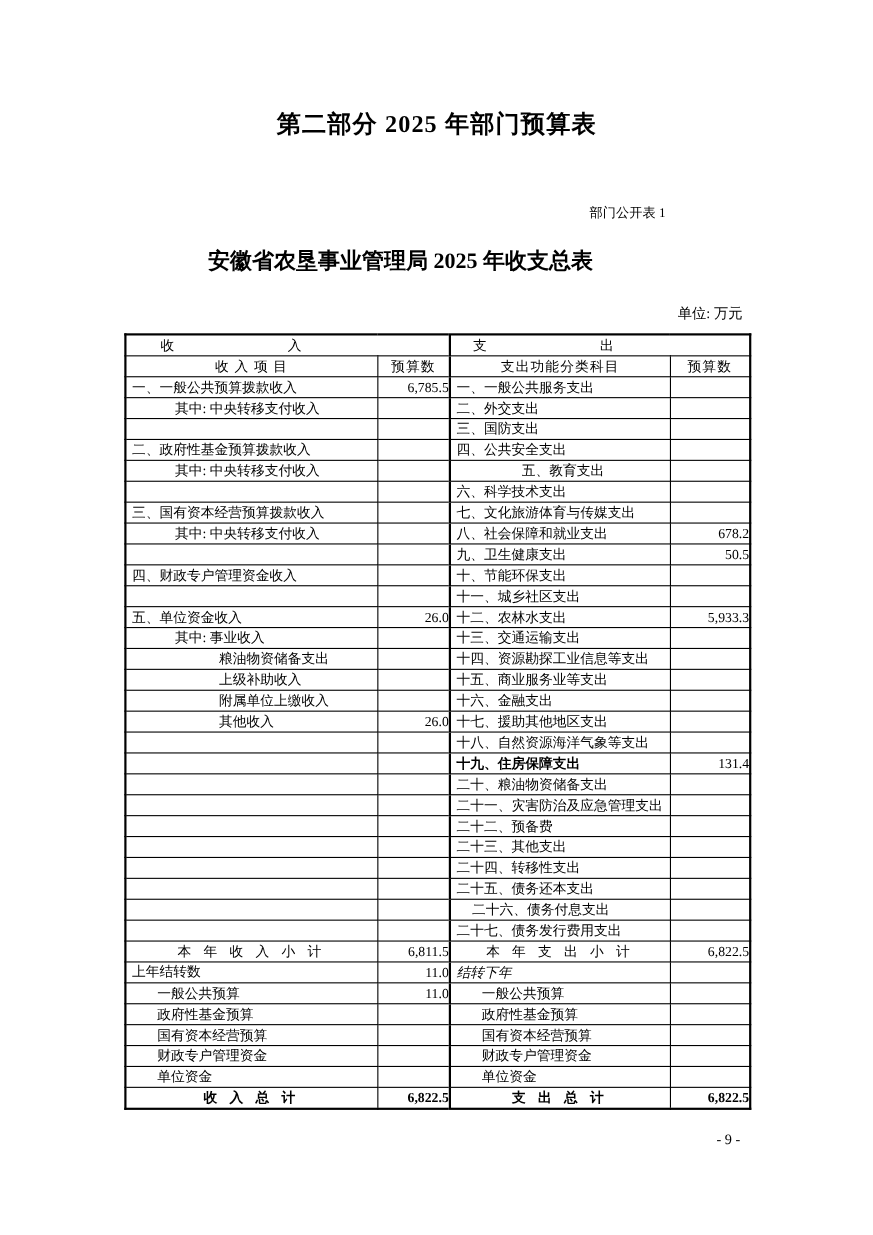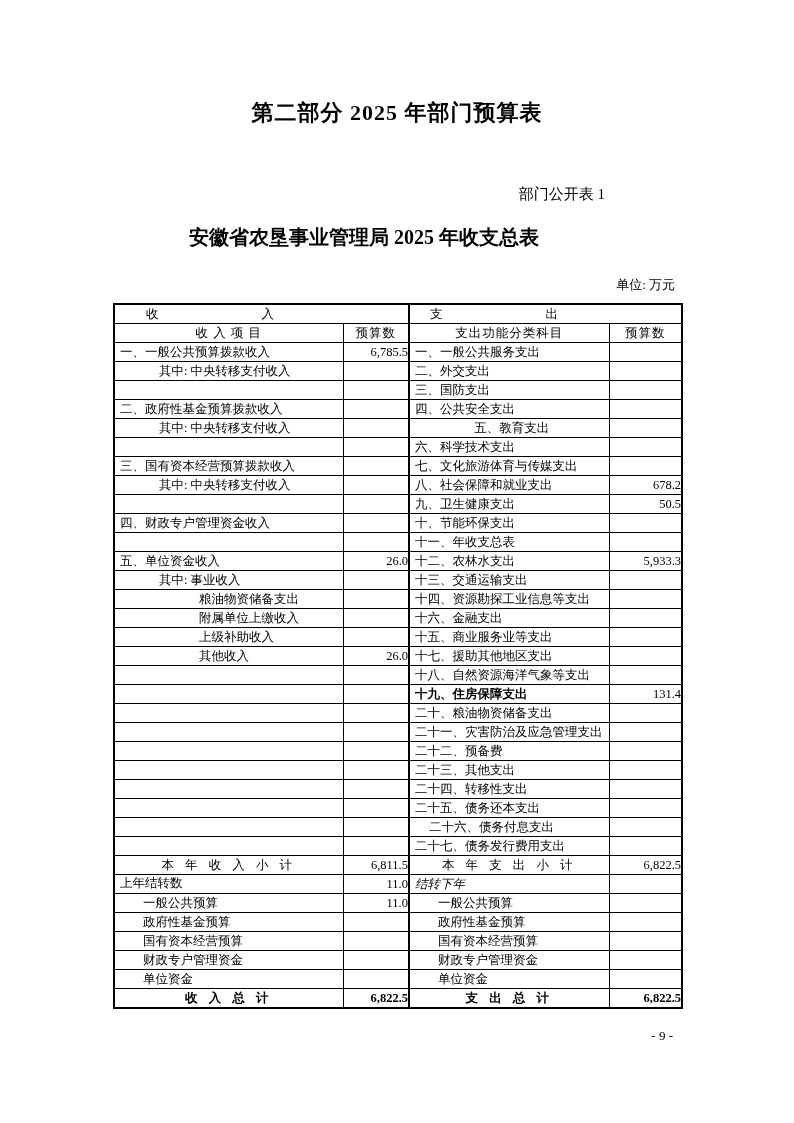--- a/index.html
+++ b/index.html
@@ -6,21 +6,21 @@
   .page {
     position:relative; width:794px; height:1123px; background:#ffffff;
     font-family:"Liberation Serif","DejaVu Serif",serif; color:#000;
     overflow:hidden;
   }
   .part-title {
     position:absolute; top:98px; left:0; width:794px;
     text-align:center; font-size:22px; font-weight:bold; letter-spacing:1px;
   }
   .table-label {
-    position:absolute; top:185px; right:189px; font-size:15px;
+    position:absolute; top:185px; right:189px; font-size:12px;
   }
   .doc-title {
     position:absolute; top:224px; left:0; width:728px;
     text-align:center; font-size:20px; font-weight:bold;
   }
   .unit-note {
     position:absolute; top:276px; right:119px; font-size:13px;
   }
   table.budget {
     position:absolute; top:303px; left:113px; width:568px;
@@ -139,21 +139,21 @@
         </tr>
         <tr>
           <td class="label" style="padding-left: 5px;">四、财政专户管理资金收入</td>
           <td class="num"></td>
           <td class="label mid" style="padding-left: 5px;">十、节能环保支出</td>
           <td class="num"></td>
         </tr>
         <tr>
           <td class="label" style="padding-left: 5px;"></td>
           <td class="num"></td>
-          <td class="label mid" style="padding-left: 5px;">十一、年收支总表</td>
+          <td class="label mid" style="padding-left: 5px;">十一、城乡社区支出</td>
           <td class="num"></td>
         </tr>
         <tr>
           <td class="label" style="padding-left: 5px;">五、单位资金收入</td>
           <td class="num">26.0</td>
           <td class="label mid" style="padding-left: 5px;">十二、农林水支出</td>
           <td class="num">5,933.3</td>
         </tr>
         <tr>
           <td class="label" style="padding-left: 44px;">其中: 事业收入</td>
@@ -161,29 +161,29 @@
           <td class="label mid" style="padding-left: 5px;">十三、交通运输支出</td>
           <td class="num"></td>
         </tr>
         <tr>
           <td class="label" style="padding-left: 84px;">粮油物资储备支出</td>
           <td class="num"></td>
           <td class="label mid" style="padding-left: 5px;">十四、资源勘探工业信息等支出</td>
           <td class="num"></td>
         </tr>
         <tr>
+          <td class="label" style="padding-left: 84px;">上级补助收入</td>
+          <td class="num"></td>
+          <td class="label mid" style="padding-left: 5px;">十五、商业服务业等支出</td>
+          <td class="num"></td>
+        </tr>
+        <tr>
           <td class="label" style="padding-left: 84px;">附属单位上缴收入</td>
           <td class="num"></td>
           <td class="label mid" style="padding-left: 5px;">十六、金融支出</td>
-          <td class="num"></td>
-        </tr>
-        <tr>
-          <td class="label" style="padding-left: 84px;">上级补助收入</td>
-          <td class="num"></td>
-          <td class="label mid" style="padding-left: 5px;">十五、商业服务业等支出</td>
           <td class="num"></td>
         </tr>
         <tr>
           <td class="label" style="padding-left: 84px;">其他收入</td>
           <td class="num">26.0</td>
           <td class="label mid" style="padding-left: 5px;">十七、援助其他地区支出</td>
           <td class="num"></td>
         </tr>
         <tr>
           <td class="label" style="padding-left: 5px;"></td>

